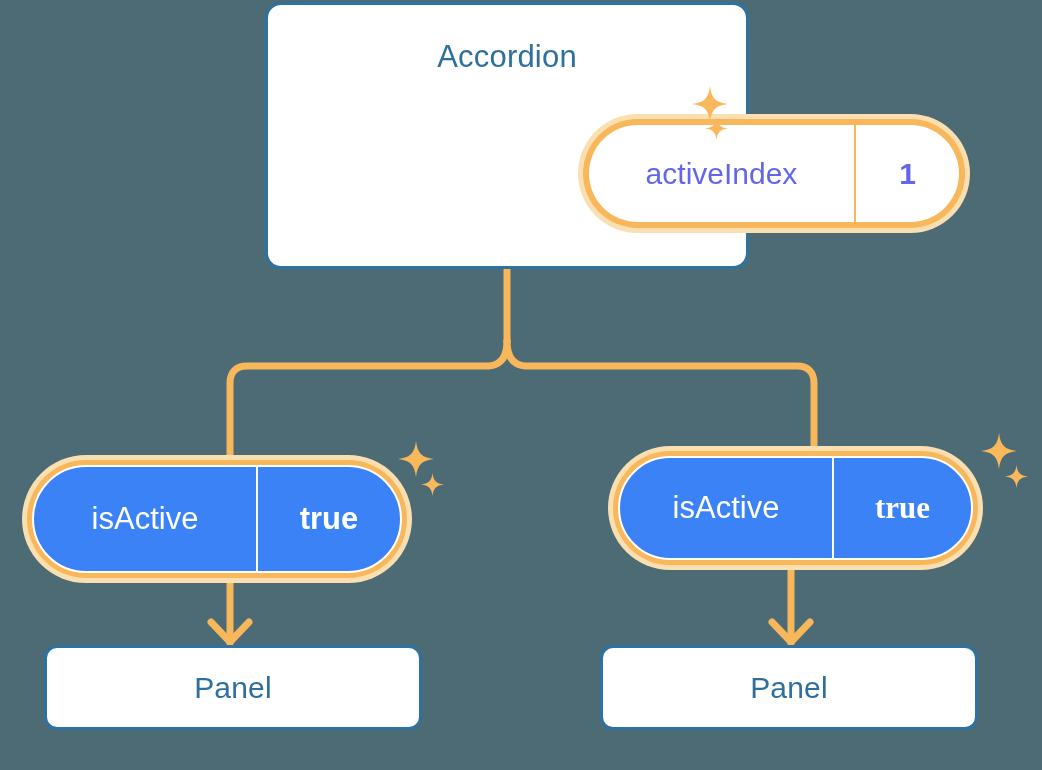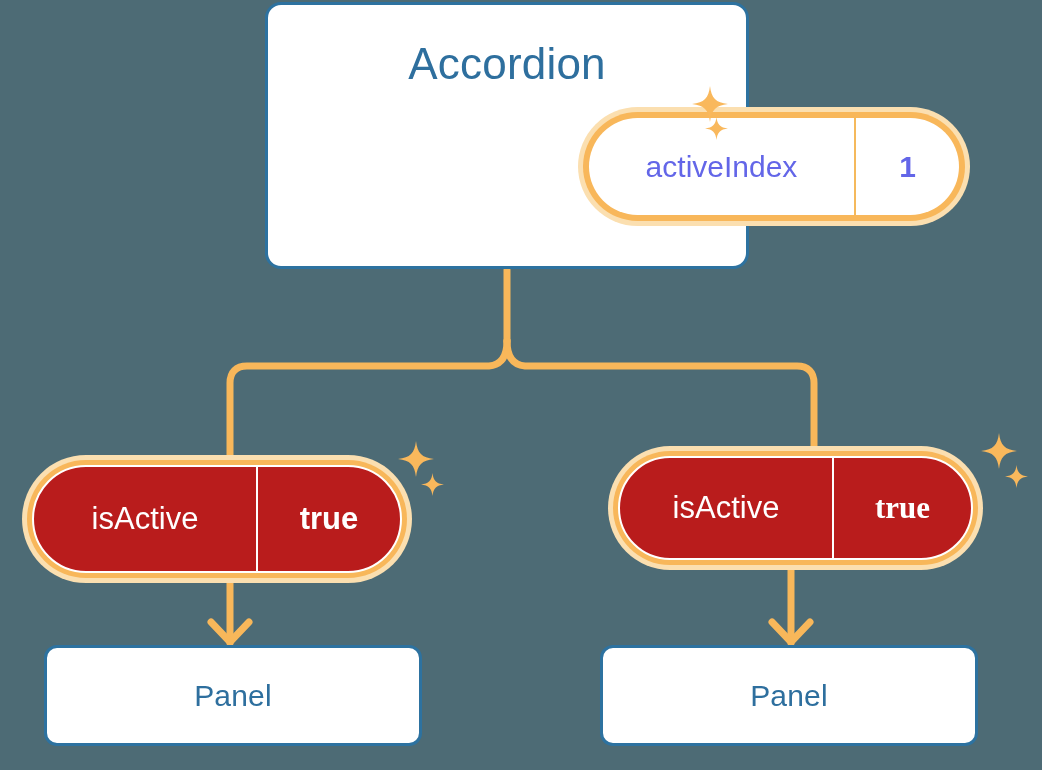--- a/index.html
+++ b/index.html
@@ -48,27 +48,27 @@
   
   #accordion-card {
     left: 265px;
     top: 2px;
     width: 484px;
     height: 267px;
     border-radius: 16px;
   }
   #accordion-card .card-title {
     margin-top: 34px;
-    font-size: 44px;
+    font-size: 31px;
   }
 
   
   .panel-card {
     width: 378px;
-    height: 101px;
+    height: 85px;
     border-radius: 13px;
     display: flex;
     align-items: center;
     justify-content: center;
   }
   #panel-left  { left: 44px;  top: 645px; }
   #panel-right { left: 600px; top: 645px; }
   .panel-card .card-title {
     font-size: 30px;
   }
@@ -127,39 +127,39 @@
   .pill.variant-white .pill-divider {
     background: #f5b95c;
     margin: 0;
   }
 
   
   .pill.variant-purple .pill-ring {
     padding: 5px;
   }
   .pill.variant-purple .pill-body {
-    background: #b91c1c;
+    background: #3b82f6;
     border: 2px solid #ffffff;
   }
   .pill.variant-purple .pill-cell {
     color: #ffffff;
     font-size: 31px;
     font-weight: 400;
   }
   .pill.variant-purple .pill-cell.value {
     font-weight: 700;
   }
   .pill.variant-purple .pill-divider {
     background: #ffffff;
   }
 
   
   #pill-active-index {
     left: 310px;
-    top: 102px;
+    top: 109px;
     width: 392px;
     height: 119px;
   }
   #pill-active-index .pill-cell.key   { width: 265px; }
   #pill-active-index .pill-cell.value { flex: 1; }
 
   #pill-is-active-left {
     left: 22px;
     top: 455px;
     width: 390px;

